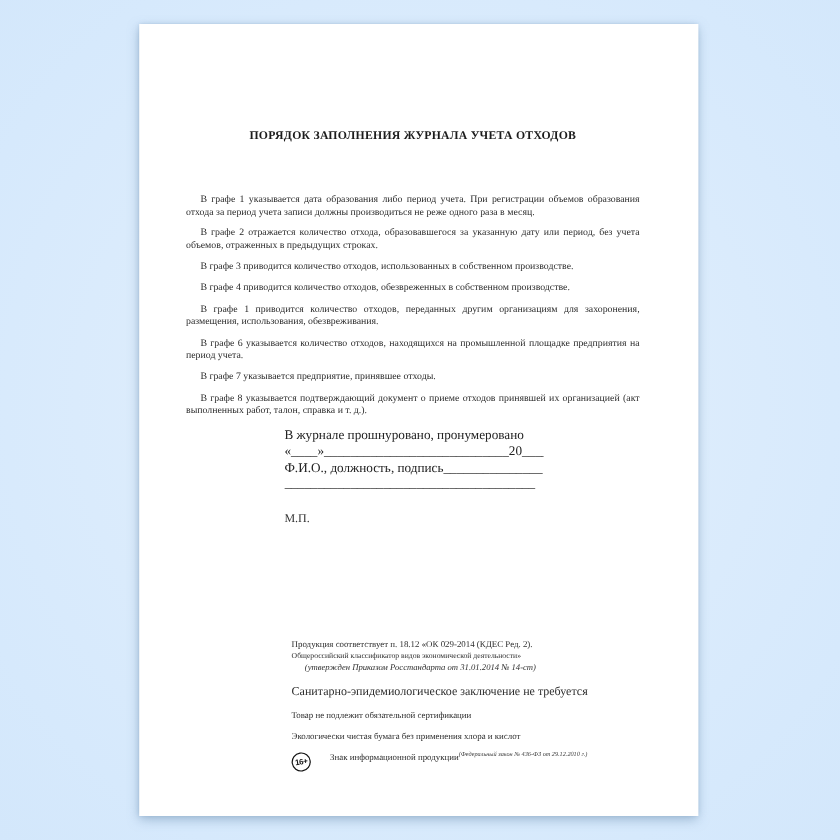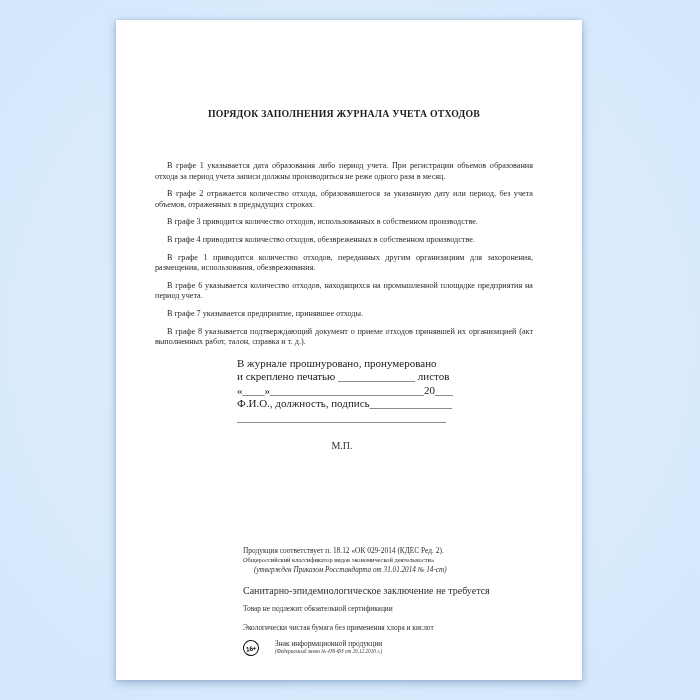--- a/index.html
+++ b/index.html
@@ -47,21 +47,21 @@
     margin-top: 9px;
     margin-left: 82px;
     width: 216px;
     font-size: 11px;
     line-height: 13.5px;
     color: #222;
   }
   .cert-line { white-space: nowrap; overflow: hidden; }
   .stamp-mark {
     margin-top: 15px;
-    text-align: center;
+    text-align: left;
     padding-right: 6px;
     font-size: 10px;
     color: #333;
   }
   .footer-block {
     margin-top: 93px;
     margin-left: 88px;
     color: #2e2e2e;
   }
   .f-compliance-1 { font-size: 7.4px; line-height: 9.5px; }
@@ -86,21 +86,21 @@
     align-items: center;
     justify-content: center;
     font-family: "Liberation Sans", sans-serif;
     font-weight: bold;
     font-size: 6.6px;
     letter-spacing: -0.3px;
     color: #111;
     transform: rotate(-8deg);
     margin-top: 1px;
   }
-  .info-sign-text { display: flex; flex-direction: column; }
+  .info-sign-text { display: flex; }
   .info-sign-label { font-size: 7.4px; line-height: 9px; }
   .info-sign-law   { font-size: 5.2px; line-height: 7px; font-style: italic; color: #3a3a3a; }
 </style>
 </head>
 <body>
 
 <div class="stage">
   <div class="page">
 
     <div class="doc-title">ПОРЯДОК ЗАПОЛНЕНИЯ ЖУРНАЛА УЧЕТА ОТХОДОВ</div>
@@ -111,21 +111,20 @@
       <p class="body-par">В графе 3 приводится количество отходов, использованных в собственном производстве.</p>
       <p class="body-par">В графе 4 приводится количество отходов, обезвреженных в собственном производстве.</p>
       <p class="body-par">В графе 1 приводится количество отходов, переданных другим организациям для захоронения, размещения, использования, обезвреживания.</p>
       <p class="body-par">В графе 6 указывается количество отходов, находящихся на промышленной площадке предприятия на период учета.</p>
       <p class="body-par">В графе 7 указывается предприятие, принявшее отходы.</p>
       <p class="body-par">В графе 8 указывается подтверждающий документ о приеме отходов принявшей их организацией (акт выполненных работ, талон, справка и т. д.).</p>
     </div>
 
     <div class="cert-block">
       <div class="cert-line">В журнале прошнуровано, пронумеровано</div>
-      <div class="cert-line">и скреплено печатью ______________ листов</div>
       <div class="cert-line">«____»____________________________20____г.</div>
       <div class="cert-line">Ф.И.О., должность, подпись_______________</div>
       <div class="cert-line">______________________________________</div>
       <div class="stamp-mark">М.П.</div>
     </div>
 
     <div class="footer-block">
       <div class="f-compliance-1">Продукция соответствует п. 18.12 «ОК 029-2014 (КДЕС Ред. 2).</div>
       <div class="f-compliance-2">Общероссийский классификатор видов экономической деятельности»</div>
       <div class="f-compliance-3">(утвержден Приказом Росстандарта от 31.01.2014 № 14-ст)</div>

